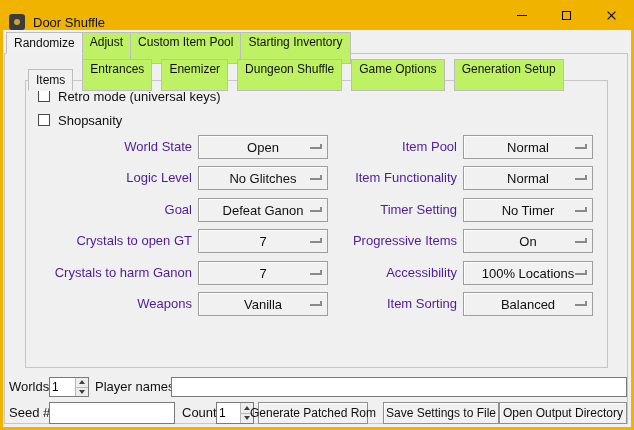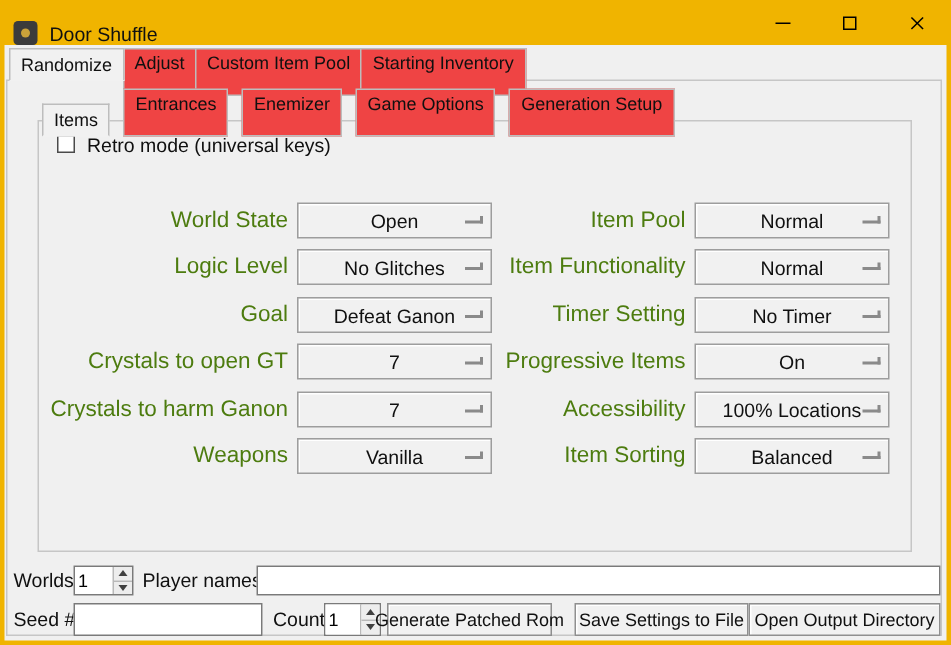--- a/index.html
+++ b/index.html
@@ -19,37 +19,37 @@
   .close-icon::before, .close-icon::after { content:""; position:absolute; left:5px; top:0; width:1px; height:11px; background:#000; }
   .close-icon::before { transform:rotate(45deg); }
   .close-icon::after { transform:rotate(-45deg); }
 
   
   .content { position:absolute; top:30px; left:3px; width:628px; height:397px; background:#f0f0f0; }
 
   
   .tabs { position:absolute; display:flex; align-items:flex-start; z-index:4; }
   .tabs-outer { top:2px; left:3px; }
-  .tab { height:32px; padding:2px 7px; border:1px solid #bdbdbd; background:#ef4444; font-size:12px; line-height:15px; color:#101010; white-space:nowrap; }
+  .tab { height:32px; padding:2px 7px; border:1px solid #bdbdbd; background:#bef264; font-size:12px; line-height:15px; color:#101010; white-space:nowrap; }
   .tab + .tab { margin-left:-1px; }
   .tab.selected { height:22px; background:#f1f1f1; border-bottom:1px solid #f1f1f1; line-height:17px; position:relative; z-index:6; }
 
   .pane-outer { position:absolute; top:23px; left:1px; width:624px; height:371px; border:1px solid #c6c6c6; background:#f0f0f0; }
 
   .tabs-inner { top:5px; left:23px; position:absolute; display:flex; align-items:flex-end; z-index:4;gap:10px; }
   .pane-inner { position:absolute; top:26px; left:20px; width:583px; height:288px; border:1px solid #c6c6c6; background:#f0f0f0; }
 
   
   .check-row { position:absolute; left:12px; height:16px; display:flex; align-items:center; gap:8px; }
   .checkbox { width:12px; height:12px; background:#fff; border:1px solid #4a4a4a; }
   .check-label { font-size:13px; color:#101010; }
 
   
   .opt-row { position:absolute; left:0; width:100%; height:24px; }
-  .opt-label { position:absolute; font-size:15px; color:#4d7c0f; line-height:24px; text-align:right; white-space:nowrap; }
+  .opt-label { position:absolute; font-size:13px; color:#4c1d95; line-height:24px; text-align:right; white-space:nowrap; }
   .opt-label.l { left:6px; width:160px; }
   .opt-label.r { left:296px; width:135px; }
   .dd { position:absolute; height:24px; width:130px; background:#f1f1f1; border:1px solid #9d9d9d; display:flex; align-items:center; justify-content:center; box-shadow:inset 1px 1px 0 #ffffff; cursor:default; }
   .dd.l { left:172px; }
   .dd.r { left:437px; }
   .dd-val { font-size:13px; color:#101010; }
   .dd-ind { position:absolute; right:5px; top:8px; width:12px; height:5px; border-bottom:2px solid #8a8a8a; border-right:2px solid #8a8a8a; }
 
   
   .b-label { position:absolute; font-size:13px; color:#101010; }
@@ -99,29 +99,34 @@
       <div class="tab">Custom Item Pool</div>
       <div class="tab">Starting Inventory</div>
     </div>
 
     <div class="pane-outer">
 
       <div class="tabs tabs-inner">
         <div class="tab selected">Items</div>
         <div class="tab">Entrances</div>
         <div class="tab">Enemizer</div>
+        <div class="tab">Dungeon Shuffle</div>
         <div class="tab">Game Options</div>
         <div class="tab">Generation Setup</div>
       </div>
 
       <div class="pane-inner">
 
         <div class="check-row" style="top:7px">
           <span class="checkbox"></span>
           <span class="check-label">Retro mode (universal keys)</span>
+        </div>
+        <div class="check-row" style="top:31px">
+          <span class="checkbox"></span>
+          <span class="check-label">Shopsanity</span>
         </div>
 
         <div class="opt-row" style="top:54px">
           <span class="opt-label l">World State</span>
           <div class="dd l">
             <span class="dd-val">Open</span>
             <span class="dd-ind"></span>
           </div>
           <span class="opt-label r">Item Pool</span>
           <div class="dd r">

